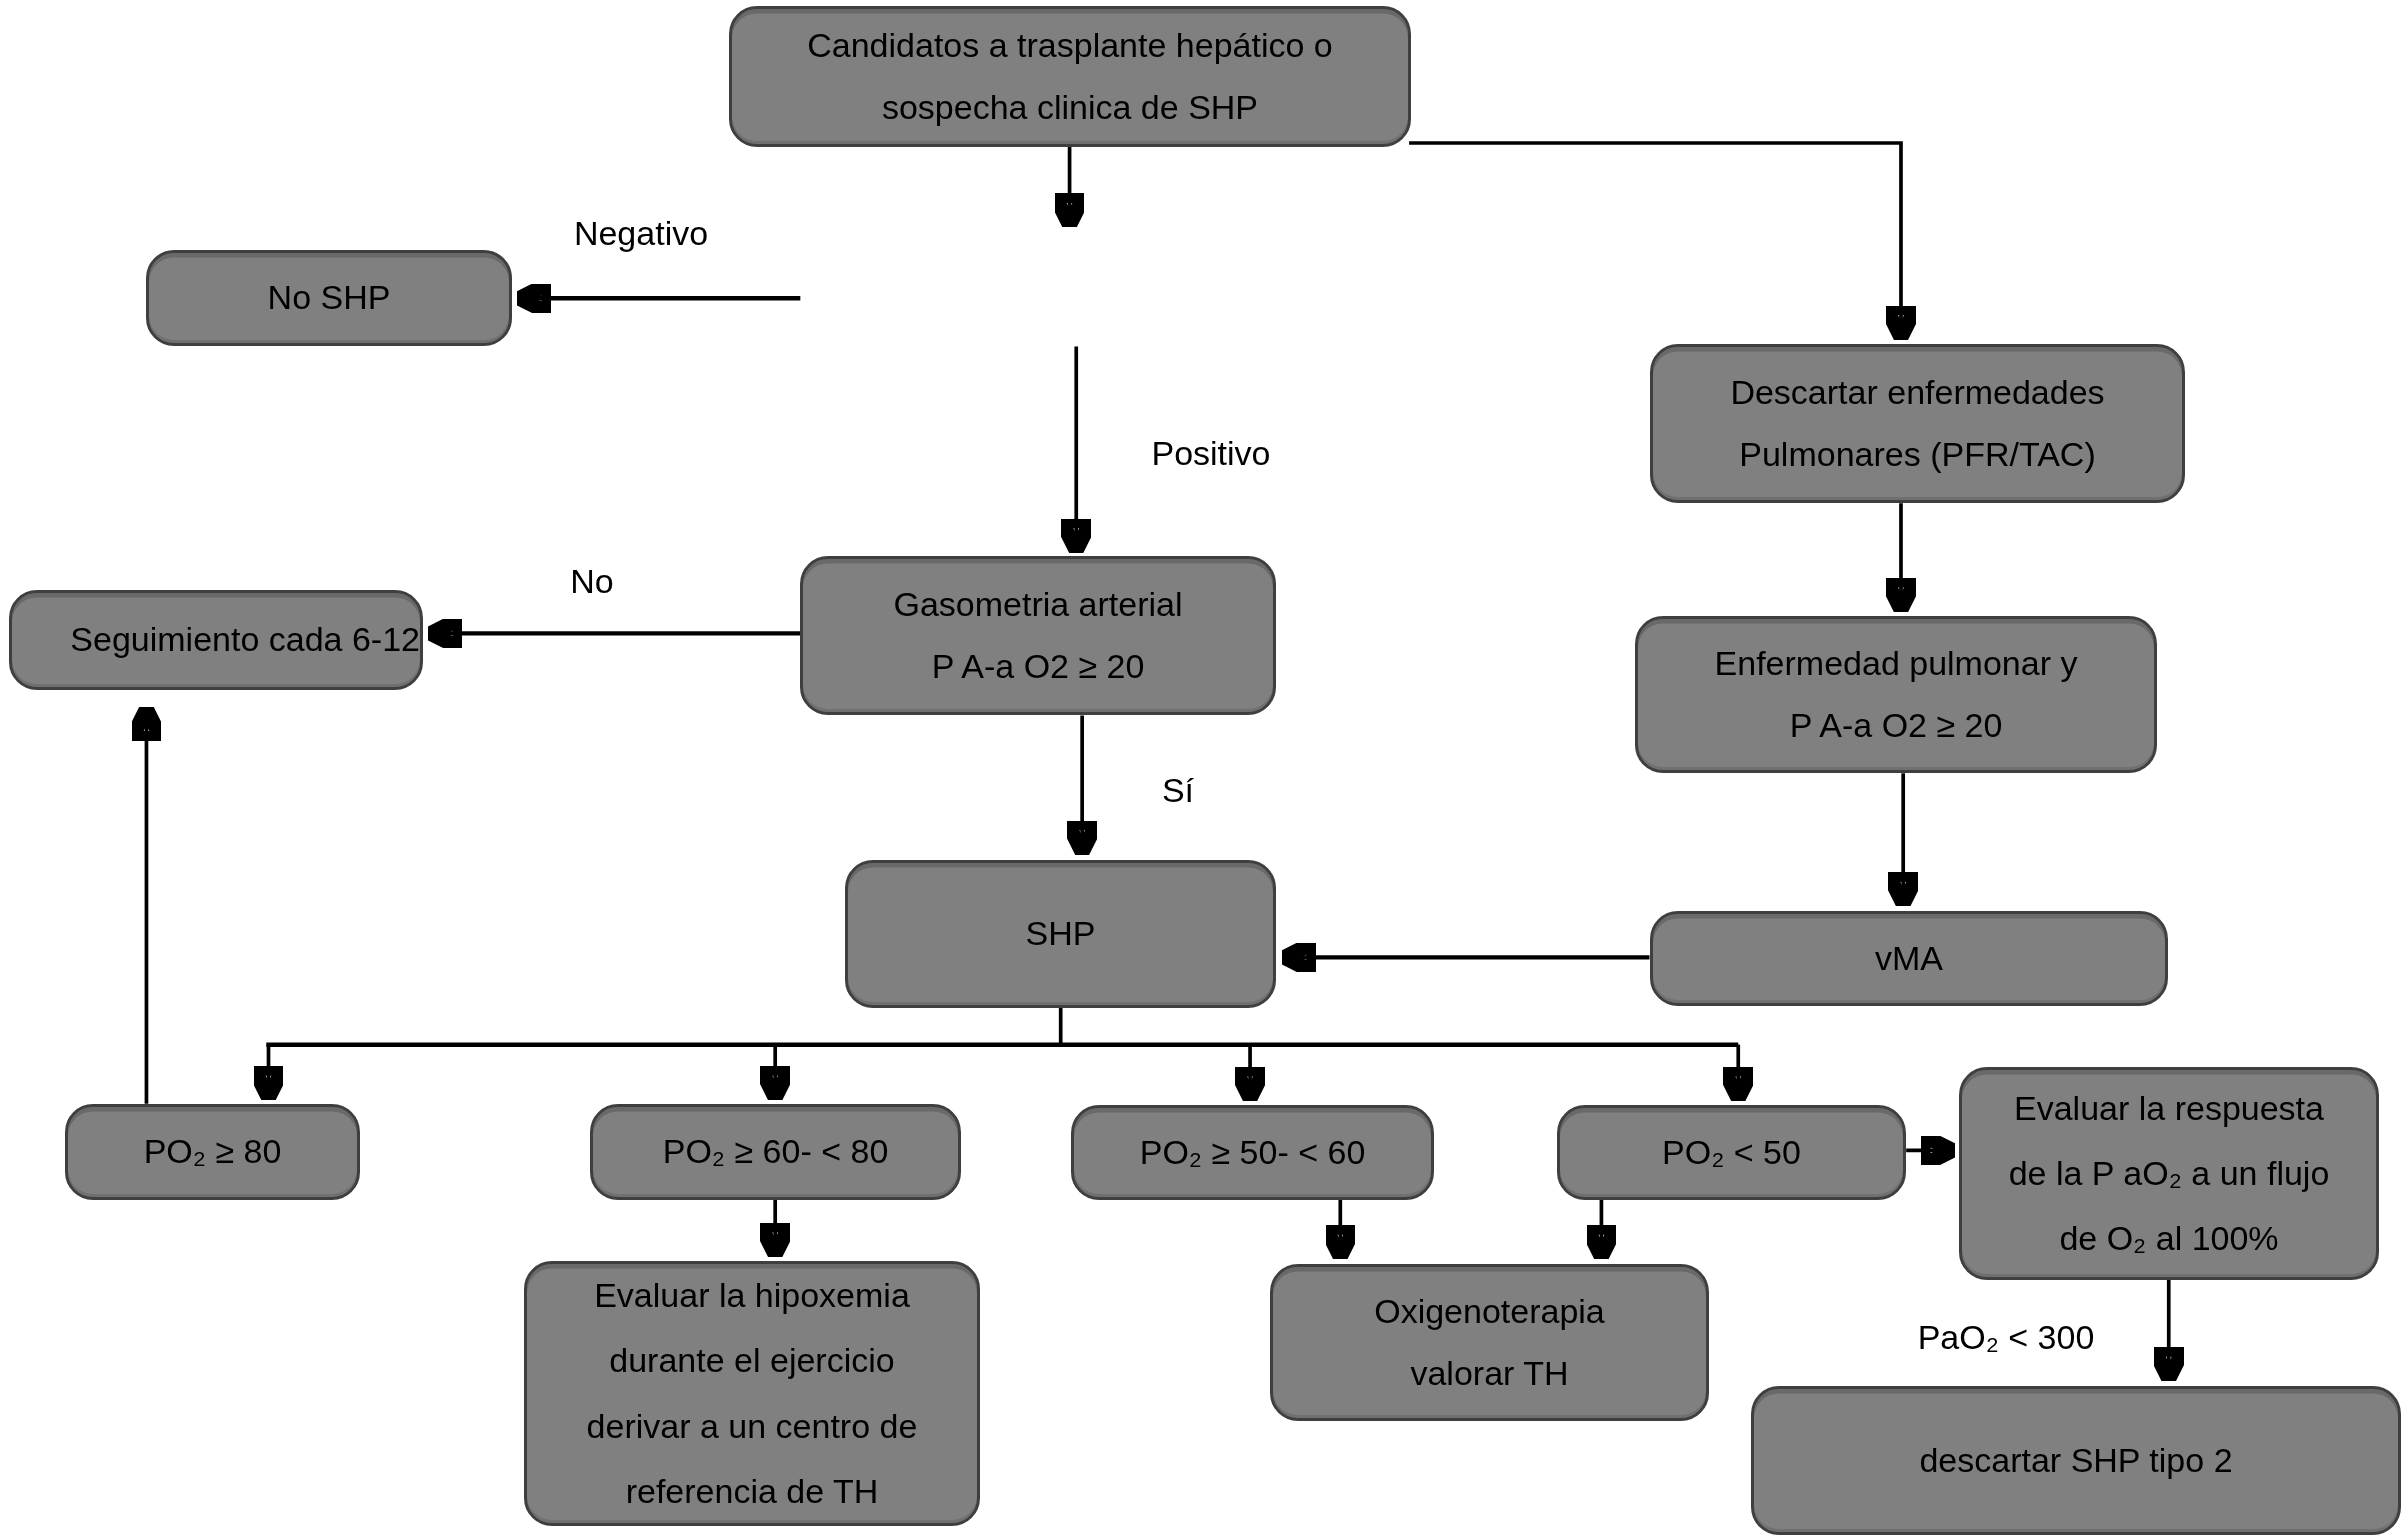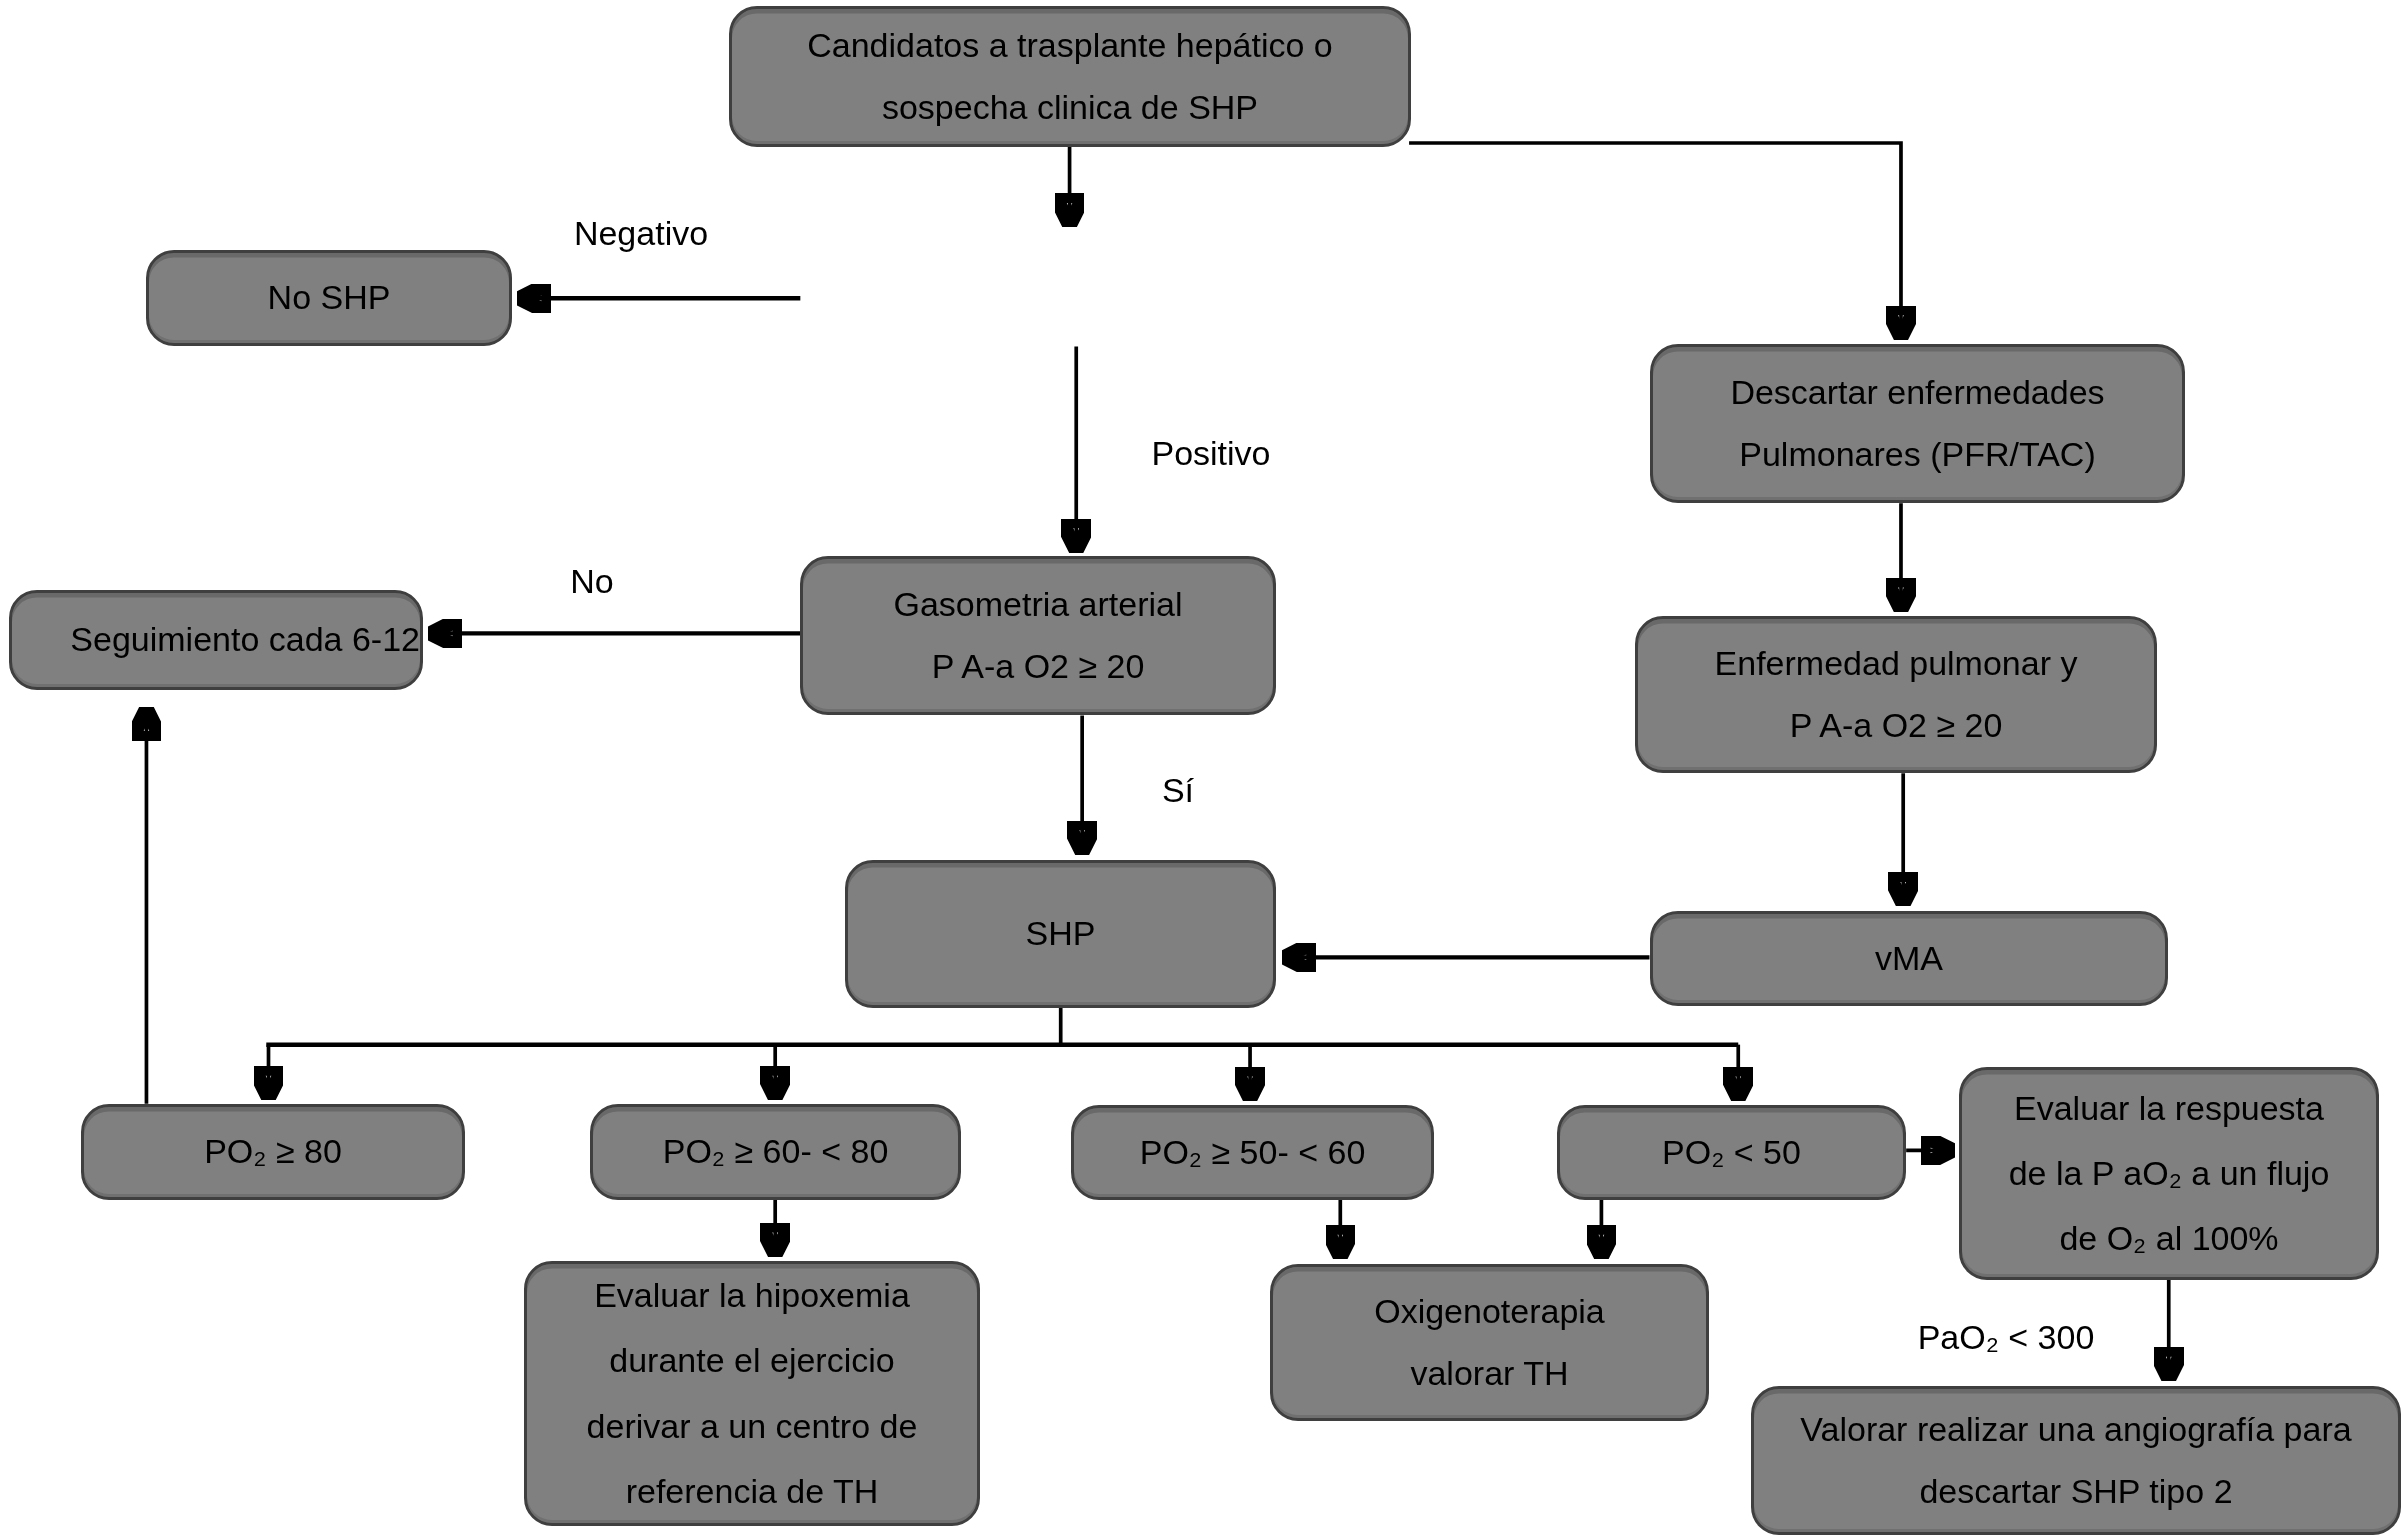--- a/index.html
+++ b/index.html
@@ -51,21 +51,21 @@
   
   #b-candidatos        { left:  729px; top:    6px; width: 682px; height: 141px; }
   #b-ecc               { left: 800px; top:  231px; width: 551px; height: 115px; }
   #b-no-shp            { left:  146px; top:  250px; width: 366px; height: 96px; }
   #b-gasometria        { left: 800px; top:  556px; width: 476px; height: 159px; }
   #b-seguimiento       { left:   9px; top:  590px; width: 414px; height: 100px; align-items: flex-end; }
   #b-shp               { left: 845px; top: 860px; width: 431px; height: 148px; }
   #b-descartar         { left: 1631px; top:  344px; width: 535px; height: 159px; margin-left: 19px; }
   #b-enfermedad        { left: 1635px; top:  616px; width: 522px; height: 157px; }
   #b-vma               { left: 1650px; top: 911px; width: 518px; height: 95px; }
-  #b-po2-ge-80         { left:  81px; top: 1104px; width: 384px; height: 96px; text-align: right; }
+  #b-po2-ge-80         { left:  65px; top: 1104px; width: 295px; height: 96px; text-align: right; }
   #b-po2-60-80         { left:  590px; top: 1104px; width: 371px; height: 96px; }
   #b-po2-50-60         { left: 1071px; top: 1105px; width: 363px; height: 95px; }
   #b-po2-lt-50         { left: 1557px; top: 1105px; width: 349px; height: 95px; }
   #b-evaluar-respuesta { left: 1959px; top: 1067px; width: 420px; height: 213px; }
   #b-evaluar-hipoxemia { left:  524px; top: 1261px; width: 456px; height: 265px; }
   #b-oxigenoterapia    { left: 1270px; top: 1264px; width: 439px; height: 157px; }
   #b-valorar           { left: 1751px; top: 1386px; width: 650px; height: 149px; }
   
   #l-negativo { left:  641px; top:  222px; }
   #l-positivo { left: 1211px; top:  442px; }
@@ -172,21 +172,20 @@
     <span class="ln">derivar a un centro de</span>
     <span class="ln">referencia de TH</span>
   </div>
 
   <div class="box" id="b-oxigenoterapia">
     <span class="ln">Oxigenoterapia</span>
     <span class="ln">valorar TH</span>
   </div>
 
   <div class="box" id="b-valorar">
-    <span class="ln">Valorar realizar una angiografía para</span>
     <span class="ln">descartar SHP tipo 2</span>
   </div>
 
   <div class="edge-label" id="l-negativo">Negativo</div>
   <div class="edge-label" id="l-positivo">Positivo</div>
   <div class="edge-label" id="l-no">No</div>
   <div class="edge-label" id="l-si">Sí</div>
   <div class="edge-label" id="l-pao2">PaO₂ &lt; 300</div>
 
 </div>

